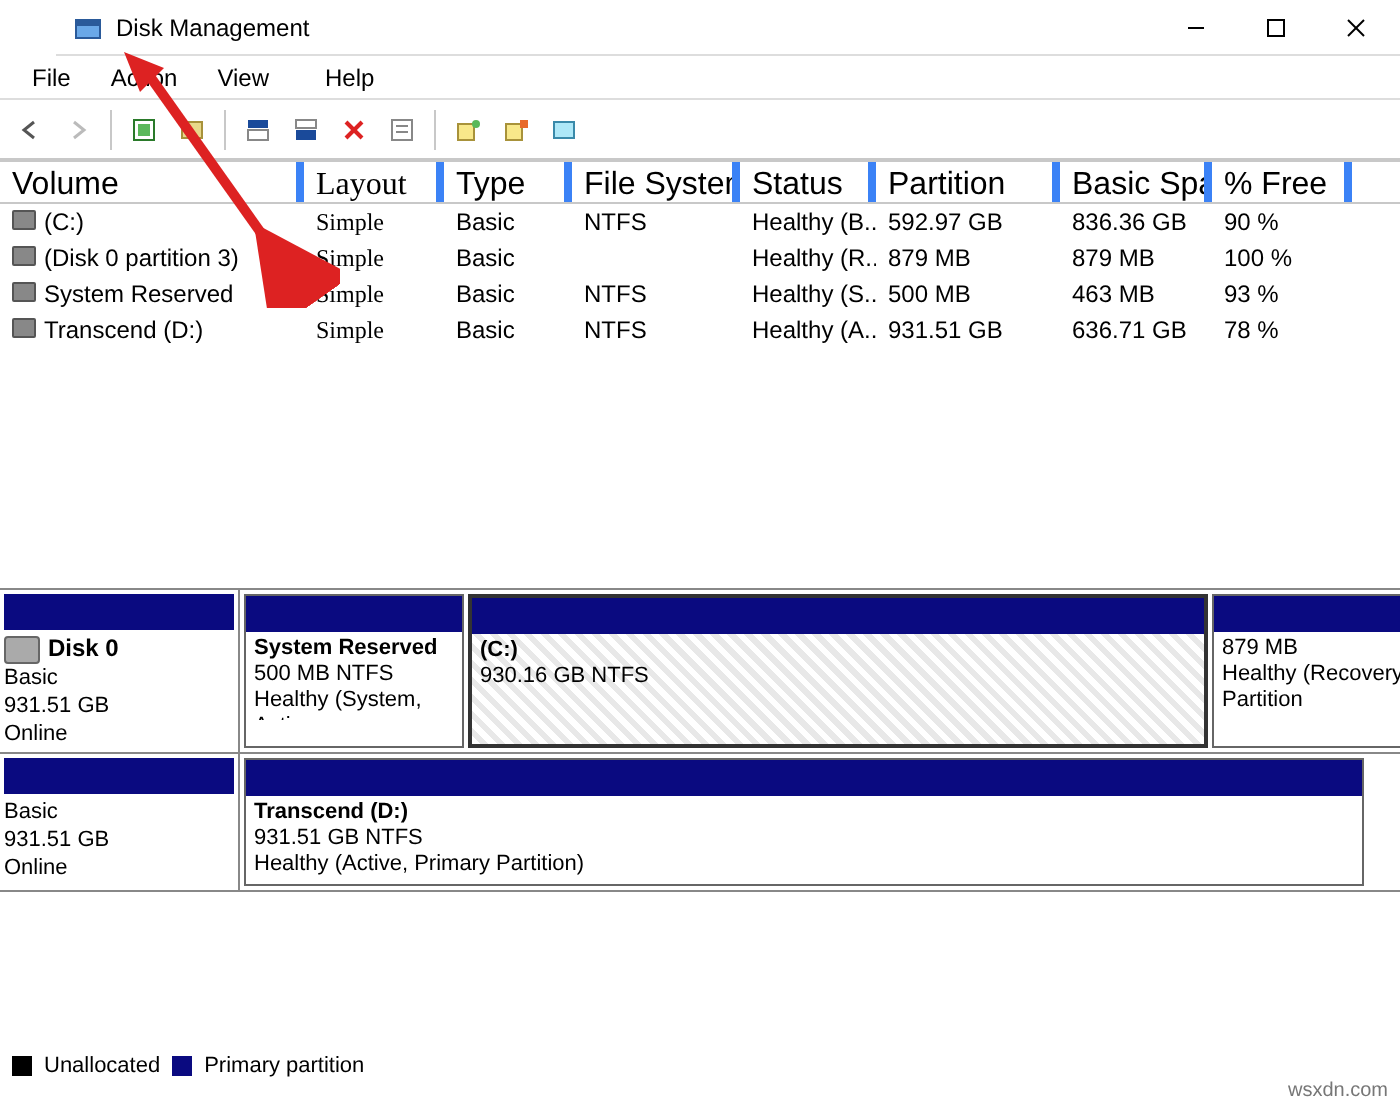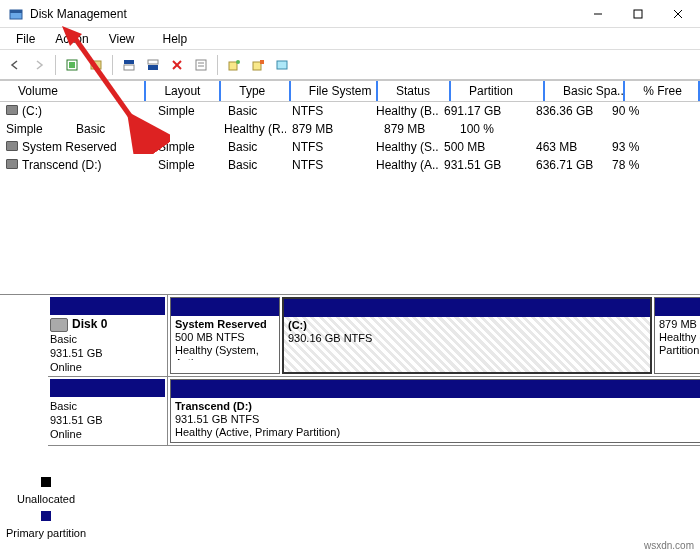--- a/index.html
+++ b/index.html
@@ -1,46 +1,46 @@
 <!DOCTYPE html>
 <html><head>
 <meta charset="utf-8">
 <style>
   * { box-sizing: border-box; font-family: "Segoe UI", Tahoma, sans-serif; }
   body { margin: 0; width: 700px; height: 553px; background: #fff; overflow: hidden; font-size: 12px; color: #000; position: relative; }
-  .titlebar { display: flex; align-items: center; height: 28px; padding: 3px 2px; border-bottom: 1px solid #ddd; }
+  .titlebar { display: flex; align-items: center; height: 28px; padding: 3px 2px; border-bottom: 1px solid #ddd; margin-left: 28px; }
   .titlebar .icon { width: 16px; height: 16px; margin: 0 6px; display:flex;align-items:center;justify-content:center;}
   .titlebar .title { flex: 1; font-size: 12px; }
   .winbtn { width: 40px; height: 28px; display: flex; align-items: center; justify-content: center; color: #333; }
   .menubar { display: flex; height: 22px; align-items: center; padding: 0 6px; border-bottom: 1px solid #ddd; }
   .menubar .menuitem { padding: 2px 10px; font-size: 12px; }
   .toolbar { display: flex; height: 30px; align-items: center; padding: 0 4px; border-bottom: 1px solid #c8c8c8; gap:2px;}
   .tbtn { width: 22px; height: 22px; display:flex;align-items:center;justify-content:center; border:1px solid transparent;}
   .sep { width:1px; height:20px; background:#c8c8c8; margin:0 3px;}
   .listhead { display:flex; height:22px; border-top:1px solid #c8c8c8; border-bottom:1px solid #c8c8c8; background:#fff;}
-  .listhead .col { border-right:2px solid #3b82f6; padding:3px 6px; font-size:12px; overflow:hidden; white-space:nowrap;margin-left:12px;}
+  .listhead .col { border-right:4px solid #3b82f6; padding:3px 6px; font-size:16px; overflow:hidden; white-space:nowrap;}
   .listbody .row { display:flex; height:18px; align-items:center;}
   .listbody .cell { padding:1px 6px; font-size:12px; overflow:hidden; white-space:nowrap;}
   .volicon { width:12px;height:10px;background:#888;border:1px solid #555;margin-right:4px;display:inline-block;border-radius:1px;}
-  .c0{width:152px;} .c1{width:70px;} .c2{width:64px;} .c3{width:84px;} .c4{width:68px;} .c5{width:92px;} .c6{width:76px;} .c7{width:70px;}
+  .c0{width:152px;} .c1{width:70px;font-family:Liberation Serif, serif;} .c2{width:64px;} .c3{width:84px;} .c4{width:68px;} .c5{width:92px;} .c6{width:76px;} .c7{width:70px;}
   .gap { height:120px;}
-  .graphical { border-top:1px solid #888;padding-left:48px;}
+  .graphical { border-top:1px solid #888;}
   .diskrow { display:flex; border-bottom:1px solid #888;}
   .diskhdr { width:120px; border-right:1px solid #888; padding:2px;}
   .diskhdr .dtop{ height:18px; background:#0a0a80; margin-bottom:2px;}
   .diskhdr .dicon{width:18px;height:14px;background:#aaa;border:1px solid #666;display:inline-block;margin-right:4px;border-radius:2px;vertical-align:middle;}
   .diskhdr .dtitle{font-weight:bold;font-size:12px;}
   .diskhdr .dinfo{font-size:11px;line-height:14px;}
   .diskparts { flex:1; padding:2px; display:flex; gap:2px; overflow:hidden;}
   .ptop{height:18px;background:#0a0a80;}
   .part { border:1px solid #666; min-width:40px; overflow:hidden;}
   .part .pbody{padding:2px 4px; font-size:11px; line-height:13px; height:44px; overflow:hidden;}
   .part .pname{font-weight:bold;}
   .part.sel { border:2px solid #333; background: repeating-linear-gradient(45deg,#fff,#fff 3px,#e8e8e8 3px,#e8e8e8 6px);}
-  .legend { position:absolute; bottom:14px; left:6px; font-size:11px; display:flex; align-items:center; gap:6px;flex-direction:column;}
+  .legend { position:absolute; bottom:14px; left:6px; font-size:11px; display:flex; align-items:center; gap:6px;}
   .legbox{width:10px;height:10px;display:inline-block;}
   .watermark{position:absolute;bottom:2px;right:6px;font-size:10px;color:#777;}
   .arrow { position:absolute; top:24px; left:60px; pointer-events:none; z-index:50;}
 </style>
 </head>
 <body>
 
 <div class="titlebar">
   <span class="icon">
     <svg width="14" height="14">
@@ -154,25 +154,26 @@
   <div class="col c7">% Free</div>
 </div>
 
 <div class="listbody" id="listbody">
     <div class="row">
       <div class="cell c0"><span class="volicon"></span>(C:)</div>
       <div class="cell c1">Simple</div>
       <div class="cell c2">Basic</div>
       <div class="cell c3">NTFS</div>
       <div class="cell c4">Healthy (B...</div>
-      <div class="cell c5">691.17 GB</div>
+      <div class="cell c5">592.97 GB</div>
       <div class="cell c6">836.36 GB</div>
       <div class="cell c7">90 %</div>
     </div>
     <div class="row">
+      <div class="cell c0"><span class="volicon"></span>(Disk 0 partition 3)</div>
       <div class="cell c1">Simple</div>
       <div class="cell c2">Basic</div>
       <div class="cell c3"></div>
       <div class="cell c4">Healthy (R...</div>
       <div class="cell c5">879 MB</div>
       <div class="cell c6">879 MB</div>
       <div class="cell c7">100 %</div>
     </div>
     <div class="row">
       <div class="cell c0"><span class="volicon"></span>System Reserved</div>

